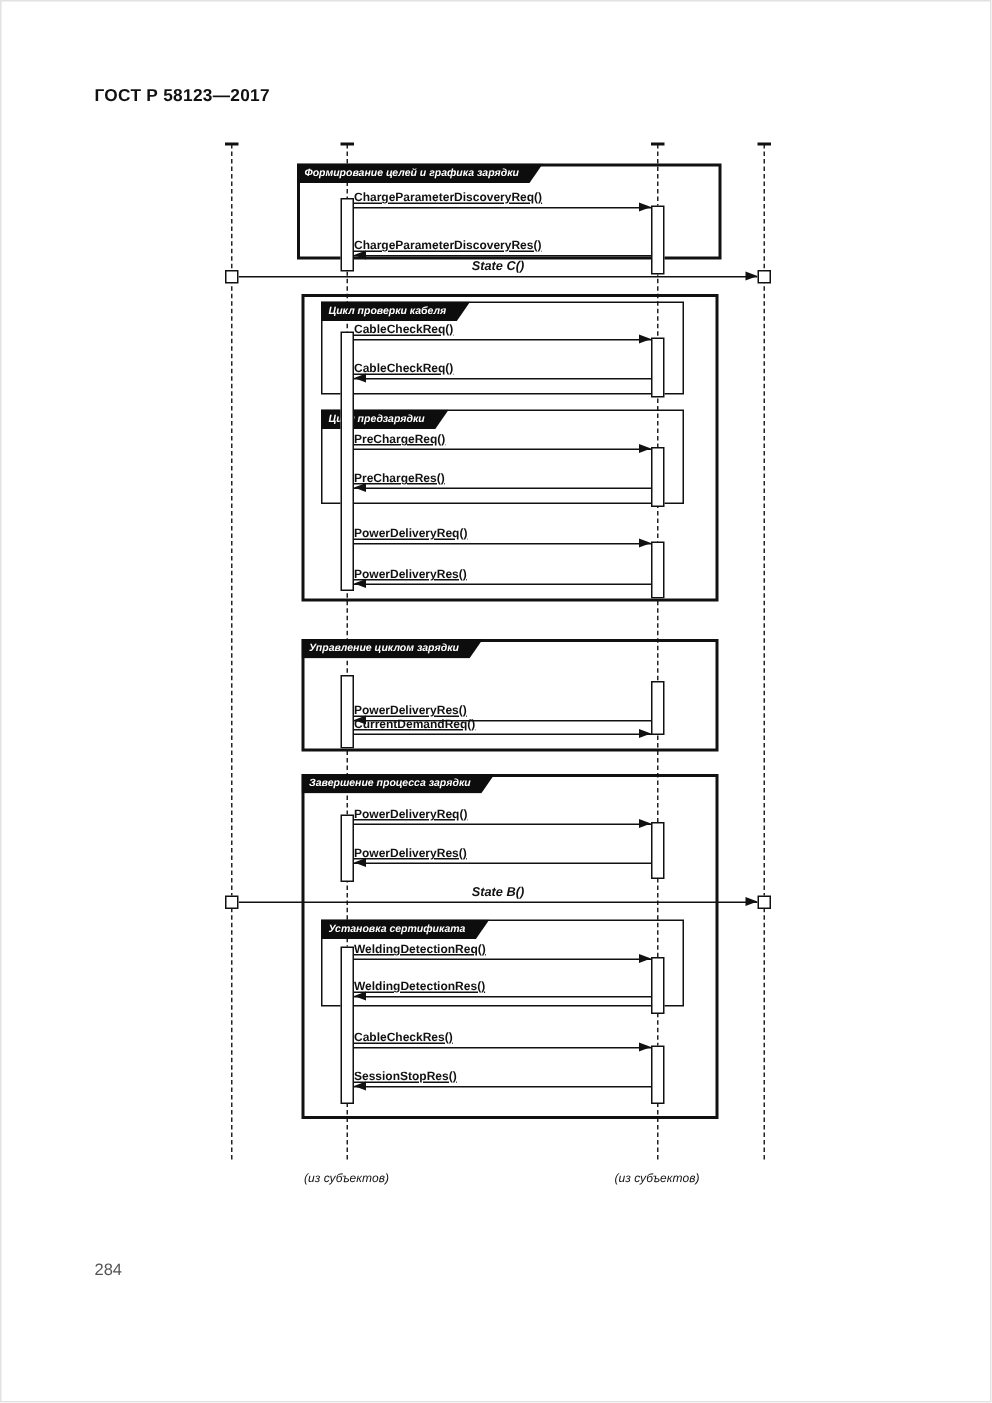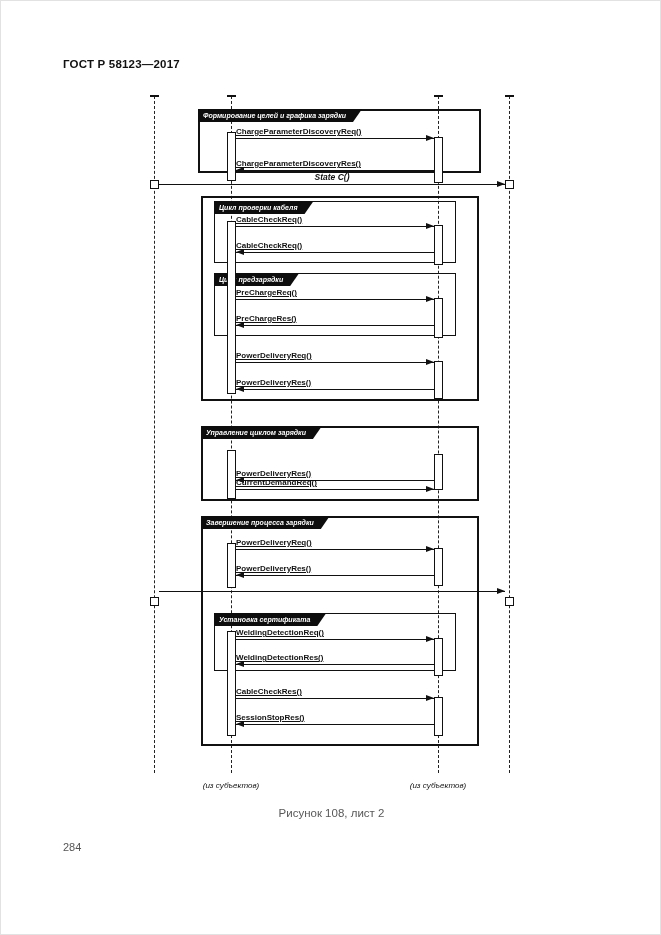--- a/index.html
+++ b/index.html
@@ -186,25 +186,25 @@
   <div class="state" style="top:171px;">
     <div class="state-lbl">State C()</div>
     <div class="state-line">
         <i class="ah r"></i>
       </div>
   </div>
   <div class="sq" style="left:149px;top:179px;"></div>
   <div class="sq" style="left:504px;top:179px;"></div>
 
   <div class="state" style="top:588px;">
+    <div class="state-lbl">State B()</div>
     <div class="state-line">
         <i class="ah r"></i>
       </div>
   </div>
   <div class="sq" style="left:149px;top:596px;"></div>
   <div class="sq" style="left:504px;top:596px;"></div>
 
   <div class="footnote" style="left:175px;top:780px;">(из субъектов)</div>
   <div class="footnote" style="left:382px;top:780px;">(из субъектов)</div>
 
-  <div class="caption">Рисунок 108, лист 2</div>
   <div class="page-number">284</div>
 </div>
 
 </body></html>

